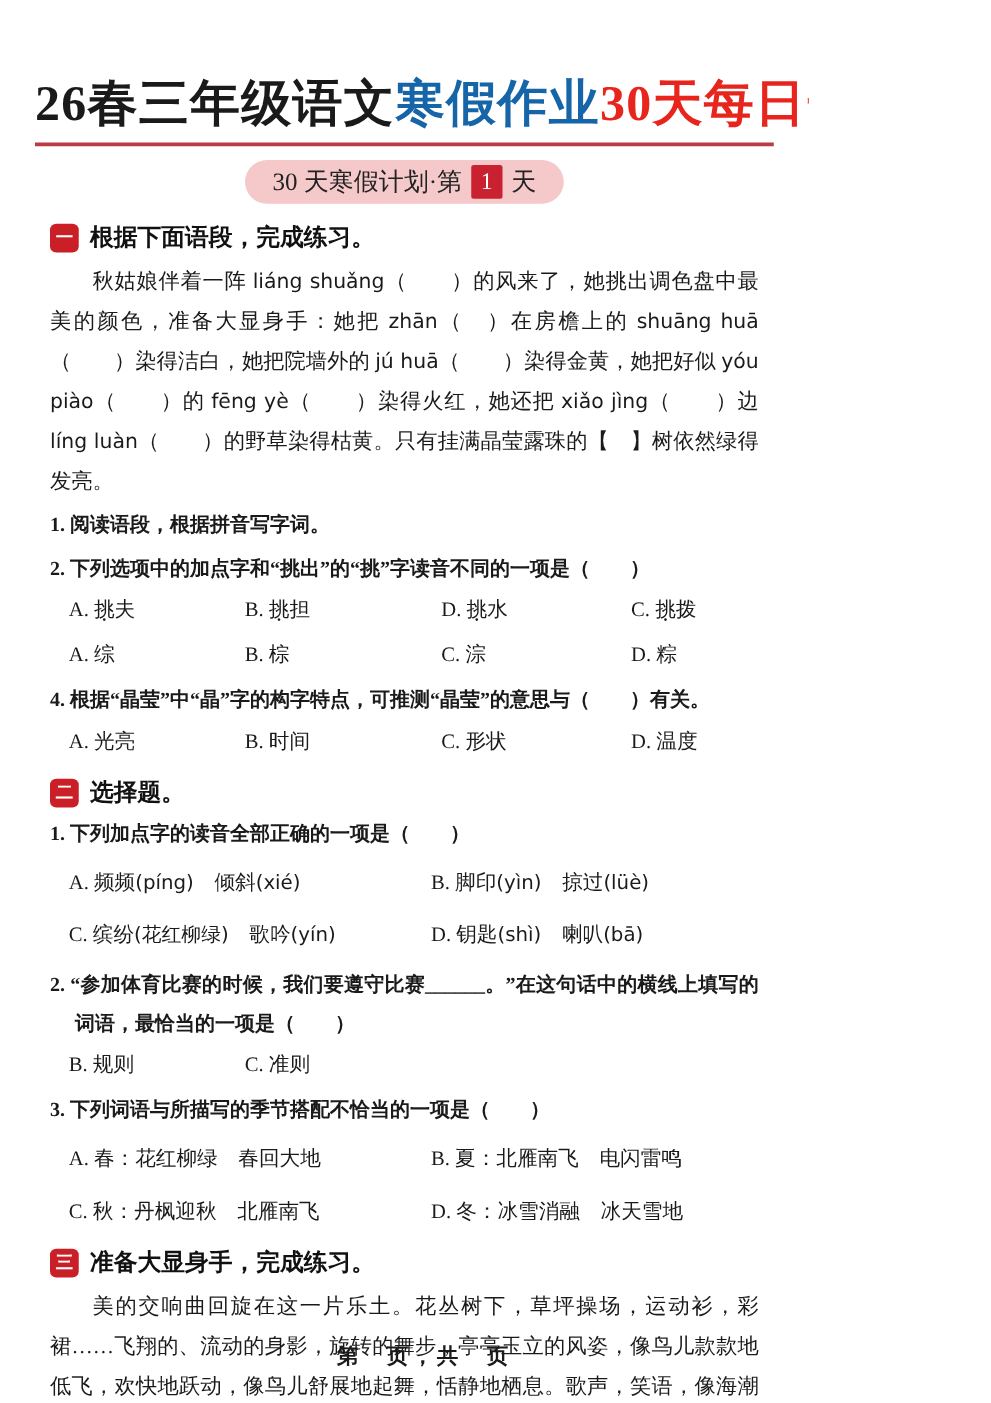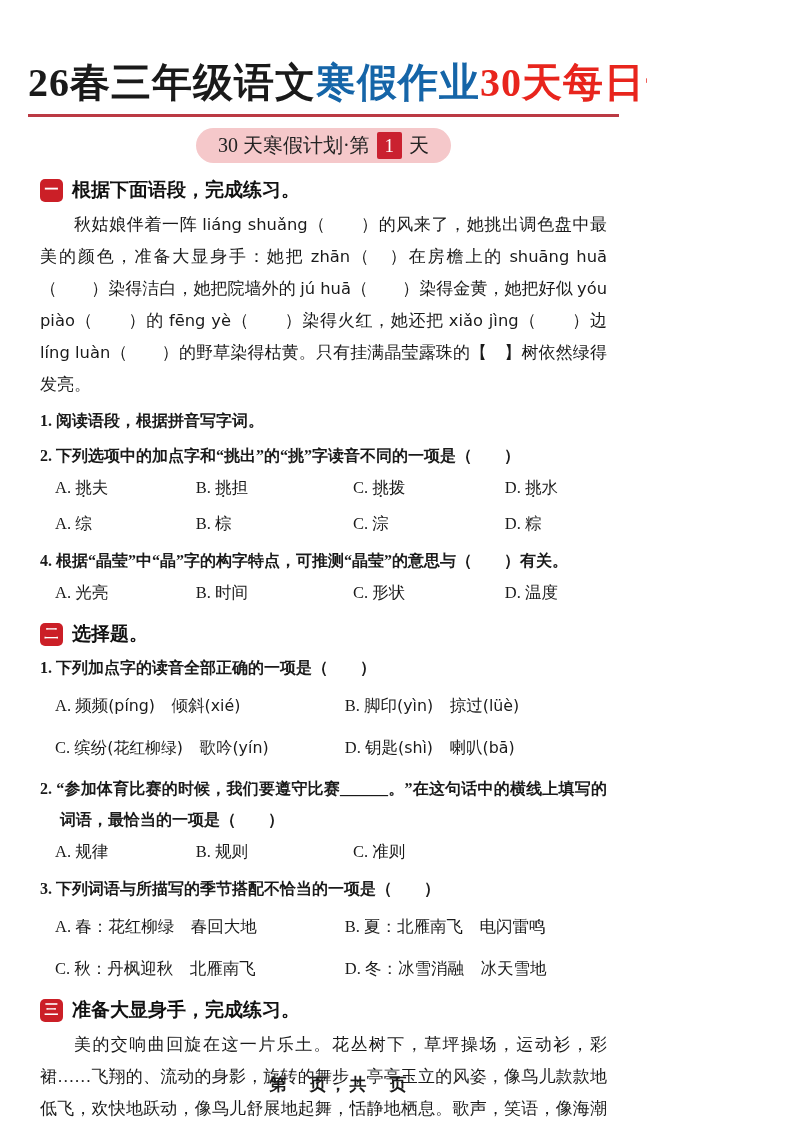--- a/index.html
+++ b/index.html
@@ -97,22 +97,22 @@
         <span>根据下面语段，完成练习。</span>
       </div>
       <p class="passage"><span>秋姑娘伴着一阵 </span><span class="seg-py">liáng shuǎng</span><span>（　　）的风来了，她挑出调色盘中最美的颜色，准备大显身手：她把 </span><span class="seg-py">zhān</span><span>（　）在房檐上的 </span><span class="seg-py">shuāng huā</span><span>（　　）染得洁白，她把院墙外的 </span><span class="seg-py">jú huā</span><span>（　　）染得金黄，她把好似 </span><span class="seg-py">yóu piào</span><span>（　　）的 </span><span class="seg-py">fēng yè</span><span>（　　）染得火红，她还把 </span><span class="seg-py">xiǎo jìng</span><span>（　　）边 </span><span class="seg-py">líng luàn</span><span>（　　）的野草染得枯黄。只有挂满晶莹露珠的【　】树依然绿得发亮。</span></p>
 
       <p class="stem">1. 阅读语段，根据拼音写字词。</p>
 
       <p class="stem">2. 下列选项中的加点字和“挑出”的“挑”字读音不同的一项是（　　）</p>
       <div class="opts cols4">
         <span class="opt"><span>A. </span><span class="seg-dot">挑</span><span>夫</span></span>
         <span class="opt"><span>B. </span><span class="seg-dot">挑</span><span>担</span></span>
+        <span class="opt"><span>D. </span><span class="seg-dot">挑</span><span>水</span></span>
         <span class="opt"><span>C. </span><span class="seg-dot">挑</span><span>拨</span></span>
-        <span class="opt"><span>D. </span><span class="seg-dot">挑</span><span>水</span></span>
       </div>
 
       <div class="opts cols4">
         <span class="opt"><span>A. 综</span></span>
         <span class="opt"><span>B. 棕</span></span>
         <span class="opt"><span>C. 淙</span></span>
         <span class="opt"><span>D. 粽</span></span>
       </div>
 
       <p class="stem">4. 根据“晶莹”中“晶”字的构字特点，可推测“晶莹”的意思与（　　）有关。</p>
@@ -133,21 +133,20 @@
       <p class="stem">1. 下列加点字的读音全部正确的一项是（　　）</p>
       <div class="opts cols2 rows-spaced">
         <span class="opt"><span>A. 频频</span><span class="seg-py">(píng)</span><span>　倾斜</span><span class="seg-py">(xié)</span></span>
         <span class="opt"><span>B. 脚印</span><span class="seg-py">(yìn)</span><span>　掠过</span><span class="seg-py">(lüè)</span></span>
         <span class="opt"><span>C. 缤纷</span><span class="seg-py">(花红柳绿)</span><span>　歌吟</span><span class="seg-py">(yín)</span></span>
         <span class="opt"><span>D. 钥匙</span><span class="seg-py">(shì)</span><span>　喇叭</span><span class="seg-py">(bā)</span></span>
       </div>
 
       <p class="stem">2. “参加体育比赛的时候，我们要遵守比赛______。”在这句话中的横线上填写的 词语，最恰当的一项是（　　）</p>
       <div class="opts cols4">
-        <span class="opt"><span>A. 规律</span></span>
         <span class="opt"><span>B. 规则</span></span>
         <span class="opt"><span>C. 准则</span></span>
       </div>
 
       <p class="stem">3. 下列词语与所描写的季节搭配不恰当的一项是（　　）</p>
       <div class="opts cols2 rows-spaced">
         <span class="opt"><span>A. 春：花红柳绿　春回大地</span></span>
         <span class="opt"><span>B. 夏：北雁南飞　电闪雷鸣</span></span>
         <span class="opt"><span>C. 秋：丹枫迎秋　北雁南飞</span></span>
         <span class="opt"><span>D. 冬：冰雪消融　冰天雪地</span></span>

